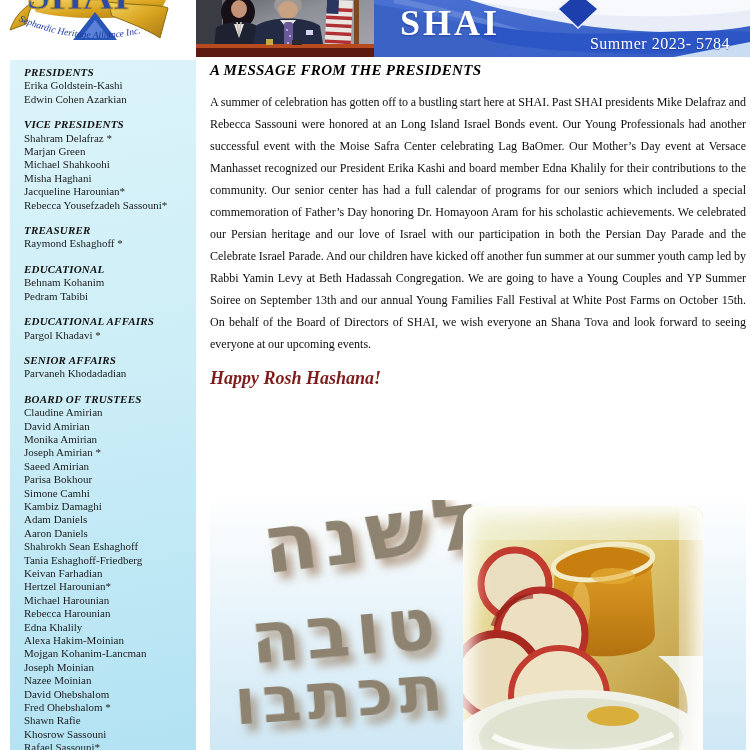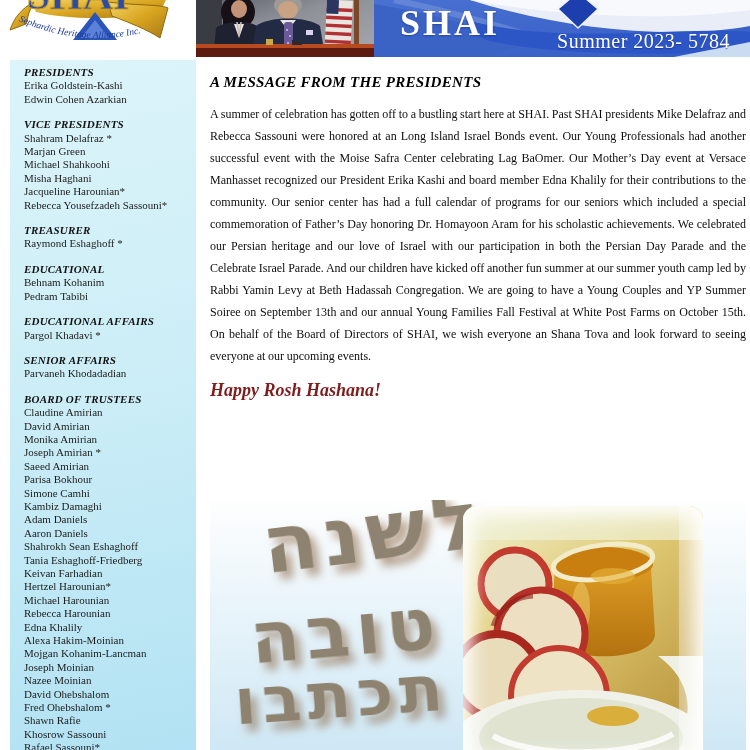--- a/index.html
+++ b/index.html
@@ -13,37 +13,37 @@
   .header{position:absolute;left:0;top:0;width:750px;height:57px;}
   .logo-area{position:absolute;left:0;top:0;width:196px;height:57px;background:#fff;overflow:hidden;}
   .header-photo{position:absolute;left:196px;top:0;width:178px;height:57px;overflow:hidden;}
   .masthead{position:absolute;left:374px;top:0;width:376px;height:57px;overflow:hidden;}
   .masthead svg,.header-photo svg,.logo-area svg{position:absolute;left:0;top:0;}
   .masthead-title{
     position:absolute;left:26px;top:2px;color:#ffffff;font-weight:bold;
     font-size:36px;letter-spacing:3px;text-shadow:0 1px 2px rgba(20,40,120,.5);
   }
   .masthead-issue{
-    position:absolute;right:20px;bottom:4px;color:#ffffff;font-size:20px;letter-spacing:.5px;
+    position:absolute;right:20px;bottom:4px;color:#ffffff;font-size:16px;letter-spacing:.5px;
     text-shadow:0 1px 1px rgba(20,40,120,.6);
   }
 
   
   .sidebar{
     position:absolute;left:10px;top:60px;width:186px;height:690px;box-sizing:border-box;
     padding:6px 4px 0 14px;
     background:linear-gradient(170deg,#dcf4fa 0%,#cdeef7 45%,#b2e2f3 100%);
     color:#1c1c1c;font-size:11px;line-height:13.4px;
   }
   .side-section{margin-bottom:12px;}
   .side-heading{font-weight:bold;font-style:italic;font-size:11px;letter-spacing:.2px;color:#111;}
   .member{white-space:nowrap;}
 
   
-  .main{position:absolute;left:210px;top:62px;width:536px;margin-top:12px;}
+  .main{position:absolute;left:210px;top:62px;width:536px;}
   .main-heading{font-weight:bold;font-style:italic;font-size:15px;letter-spacing:.3px;color:#000;}
   .message{
     margin:12px 0 0 0;font-size:12px;line-height:22px;text-align:justify;color:#0d0d0d;
     word-spacing:-.3px;
   }
   .greeting{margin-top:13px;font-weight:bold;font-style:italic;font-size:18px;color:#7f1d1d;}
 
   
   .art{
     position:absolute;left:210px;top:500px;width:536px;height:250px;overflow:hidden;

